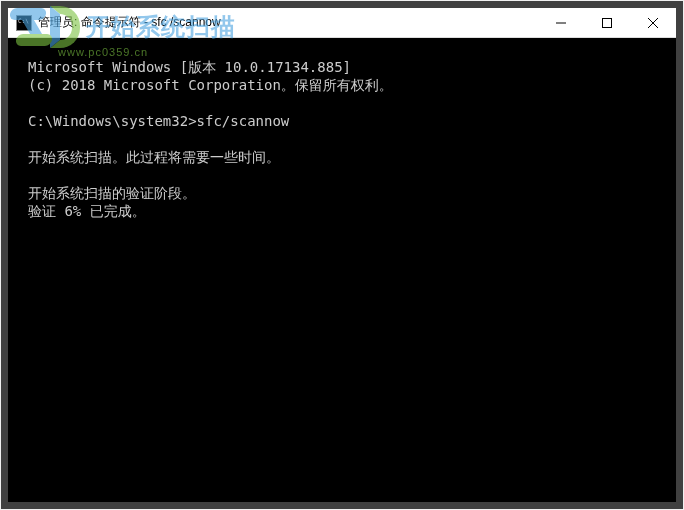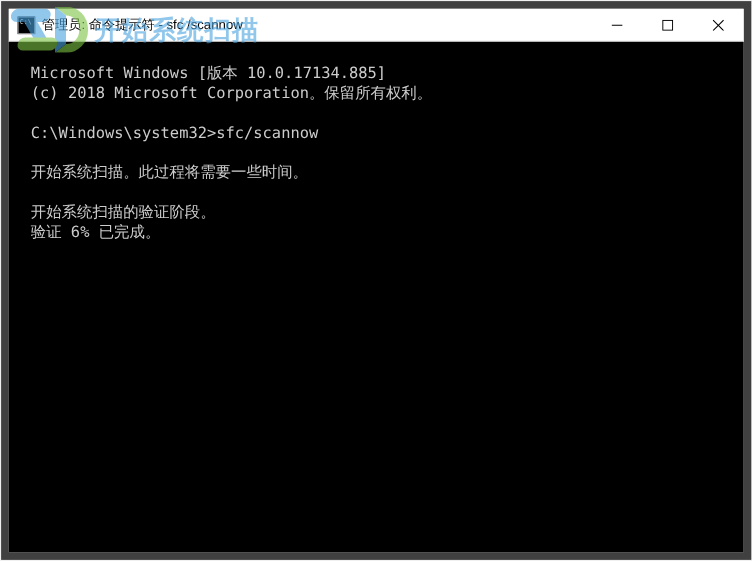--- a/index.html
+++ b/index.html
@@ -189,13 +189,14 @@
 <div class="watermark">
   <div class="wm-logo">
     <div class="wm-z">
       <div class="wm-z-top"></div>
       <div class="wm-z-diag"></div>
       <div class="wm-z-bot"></div>
     </div>
     <div class="wm-d"></div>
     <div class="wm-text">开始系统扫描</div>
   </div>
+  <div class="wm-domain">www.pc0359.cn</div>
 </div>
 
 </body></html>

